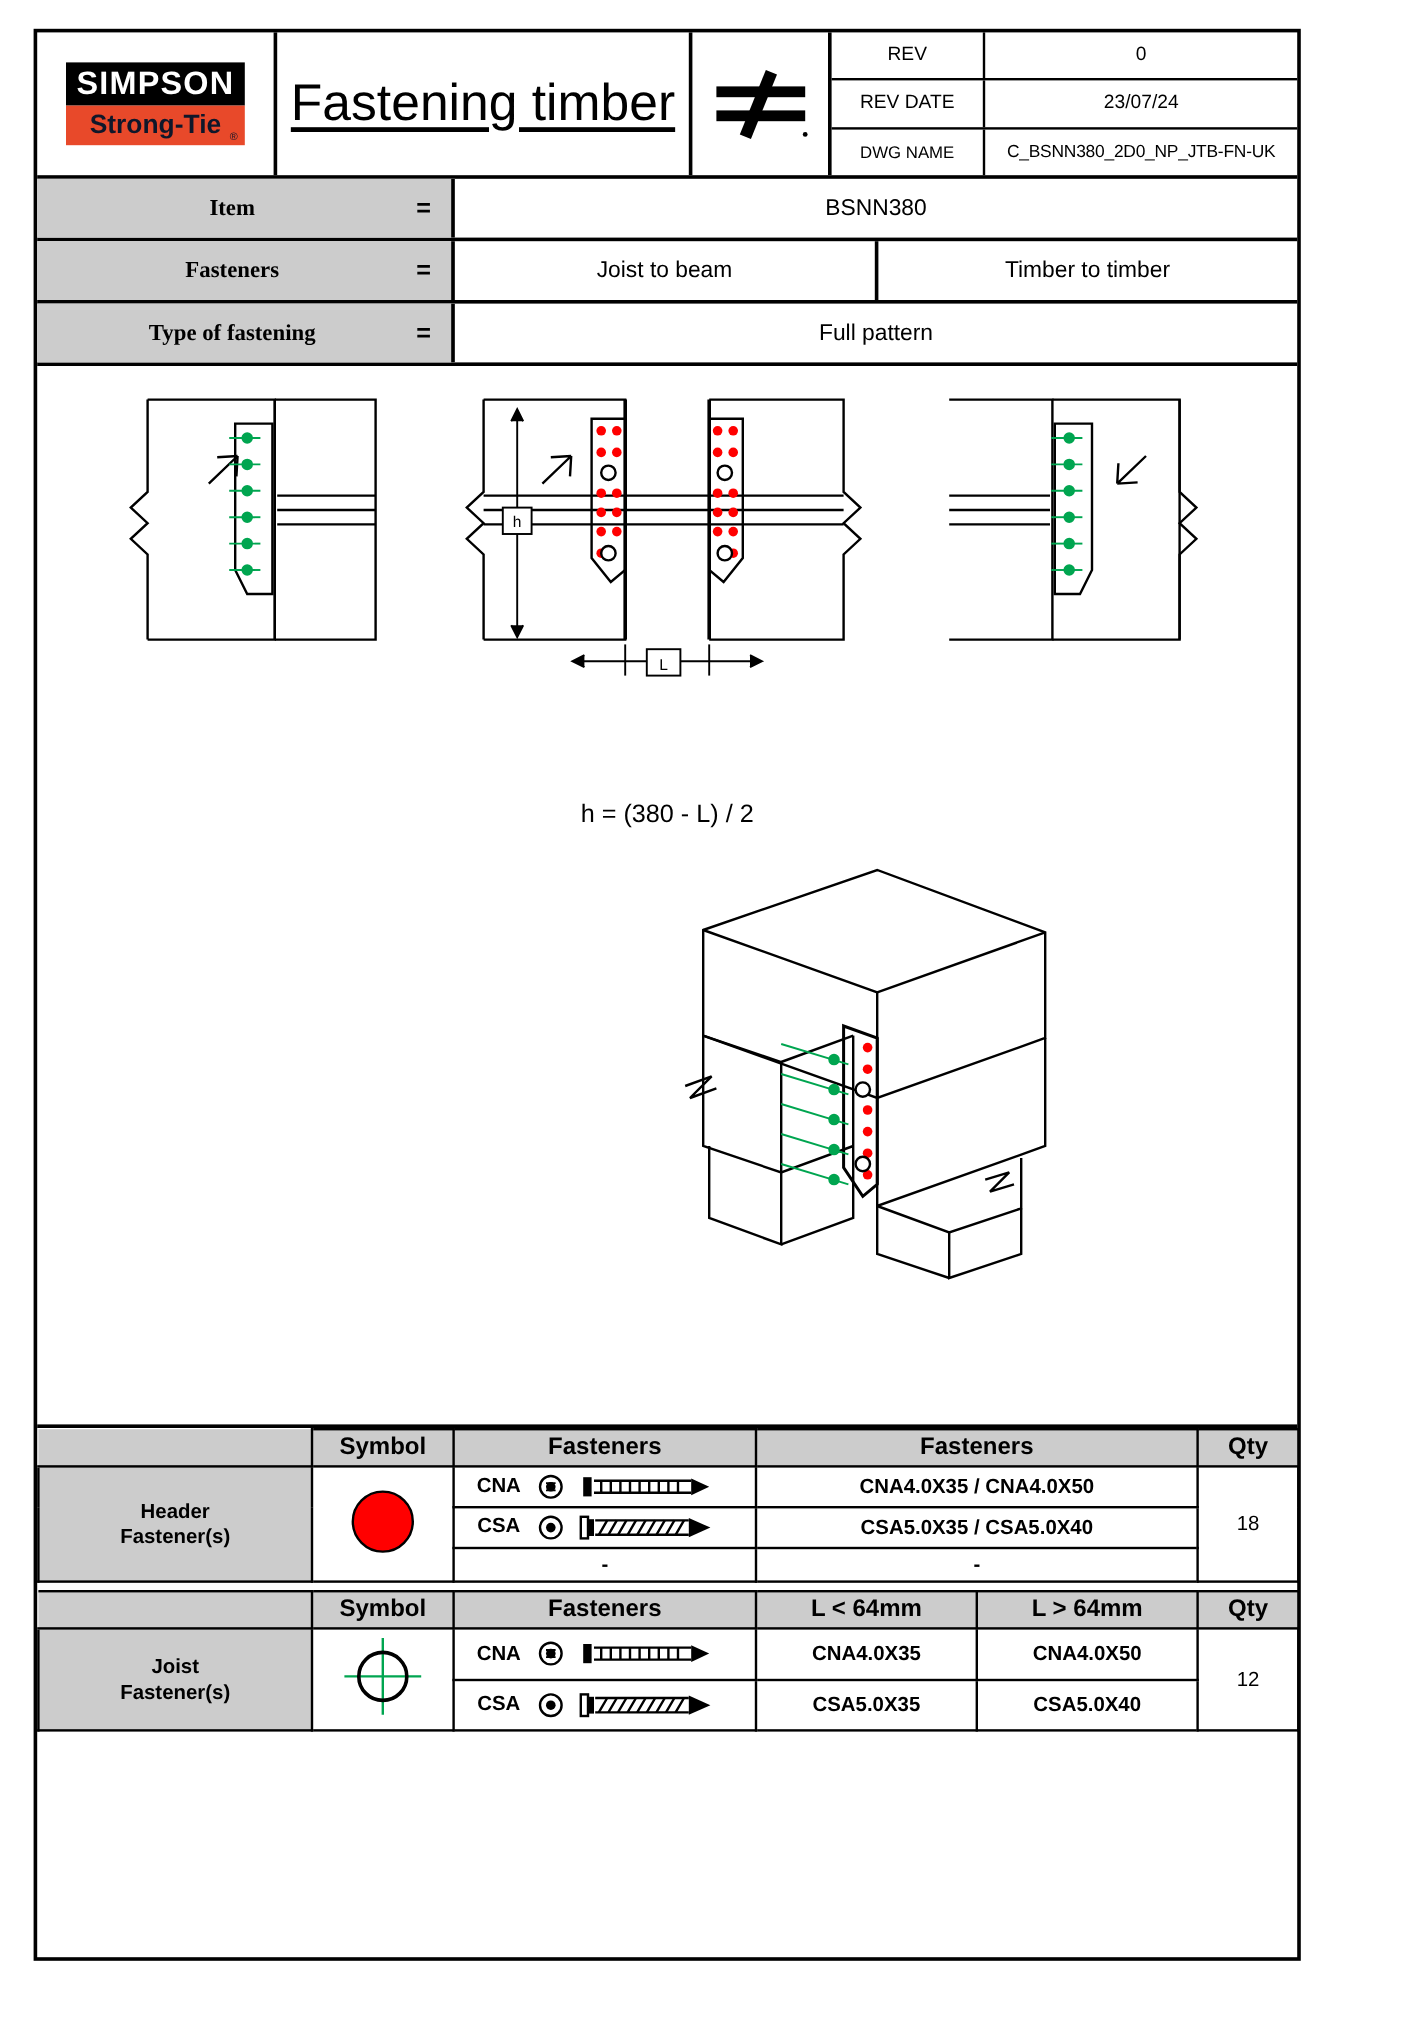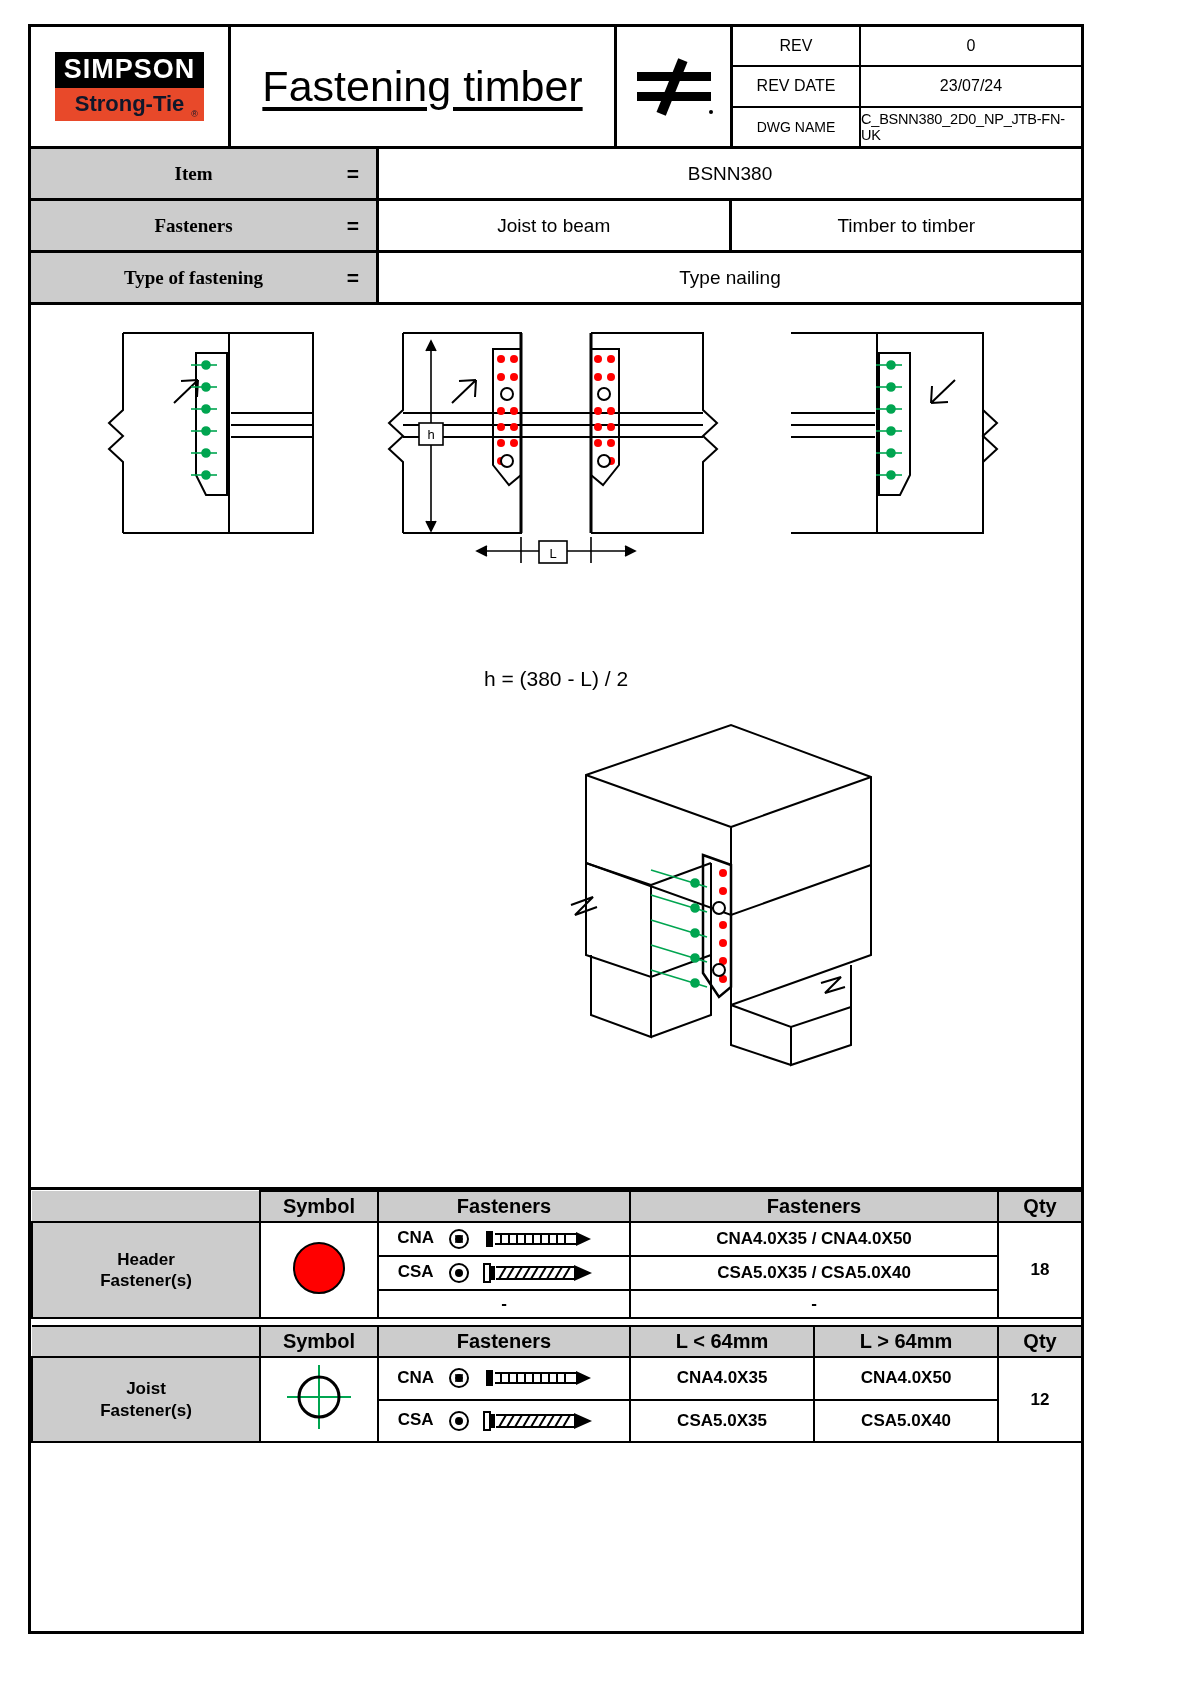--- a/index.html
+++ b/index.html
@@ -88,21 +88,21 @@
   }
   .sym-cell {
     width: 116px;
     border-right: 3px solid #000;
     box-sizing: border-box;
     display: flex;
     align-items: center;
     justify-content: center;
   }
   .meta-cell {
-    width: 348px;
+    width: 388px;
     display: flex;
     flex-direction: column;
     box-sizing: border-box;
   }
   .meta-row {
     display: flex;
     flex: 1;
     border-bottom: 2px solid #000;
     box-sizing: border-box;
   }
@@ -209,21 +209,21 @@
     font-weight: bold;
     font-size: 20px;
   }
   .rowlabel {
     background: #cccccc;
     font-weight: bold;
     font-size: 19px;
     line-height: 1.25;
   }
   .qty {
-    font-weight: bold;
+    font-weight: normal;
     font-size: 22px;
   }
   .fastcode {
     text-align: left;
     padding-left: 12px;
     font-weight: bold;
     font-size: 18px;
     white-space: nowrap;
   }
   .fastname {
@@ -296,21 +296,21 @@
       <div class="half">Joist to beam</div>
       <div class="half">Timber to timber</div>
     </div>
   </div>
 
   <div class="inforow">
     <div class="info-lab">
       <span class="txt">Type of fastening</span>
       <span class="eq">=</span>
     </div>
-    <div class="info-val">Type nailing</div>
+    <div class="info-val">Full pattern</div>
   </div>
 
   <div class="drawarea">
 
     <svg class="svgwrap" width="1050" height="330" viewBox="0 0 1050 330" style="position:absolute;left:0;top:10px;">
       <g fill="none" stroke="#000" stroke-width="2">
 
         <g>
           <path d="M92,18 L198,18 L198,218 L92,218"></path>
           <path d="M92,18 L92,95 L78,108 L92,121 L78,134 L92,147 L92,218"></path>

